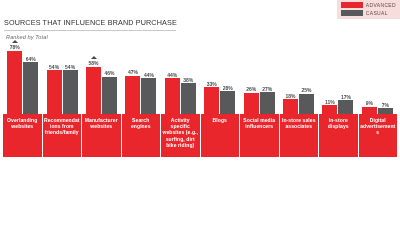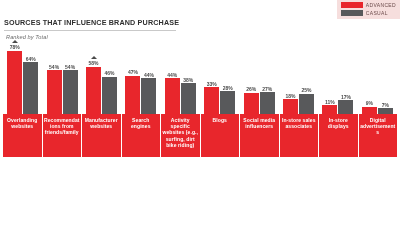--- a/index.html
+++ b/index.html
@@ -18,21 +18,21 @@
     z-index:5;
   }
   .legend-row{display:flex;align-items:center;gap:3px;}
   .legend-swatch{width:22px;height:6px;display:block;}
   .legend-label{
     font-size:5px;letter-spacing:.35px;color:#6b4a4a;
     line-height:6px;font-weight:400;
   }
   .title{
     position:absolute;left:4px;top:19px;
-    font-size:7.2px;font-weight:700;letter-spacing:.15px;
+    font-size:7.2px;font-weight:400;letter-spacing:.15px;
     color:#2f2f2f;line-height:8px;
   }
   .title-rule{
     position:absolute;left:4px;top:30px;width:172px;height:1px;
     background:#c9c9c9;
   }
   .subtitle{
     position:absolute;left:6px;top:34px;
     font-size:5.6px;font-style:italic;color:#6d6d6d;letter-spacing:.1px;
   }

